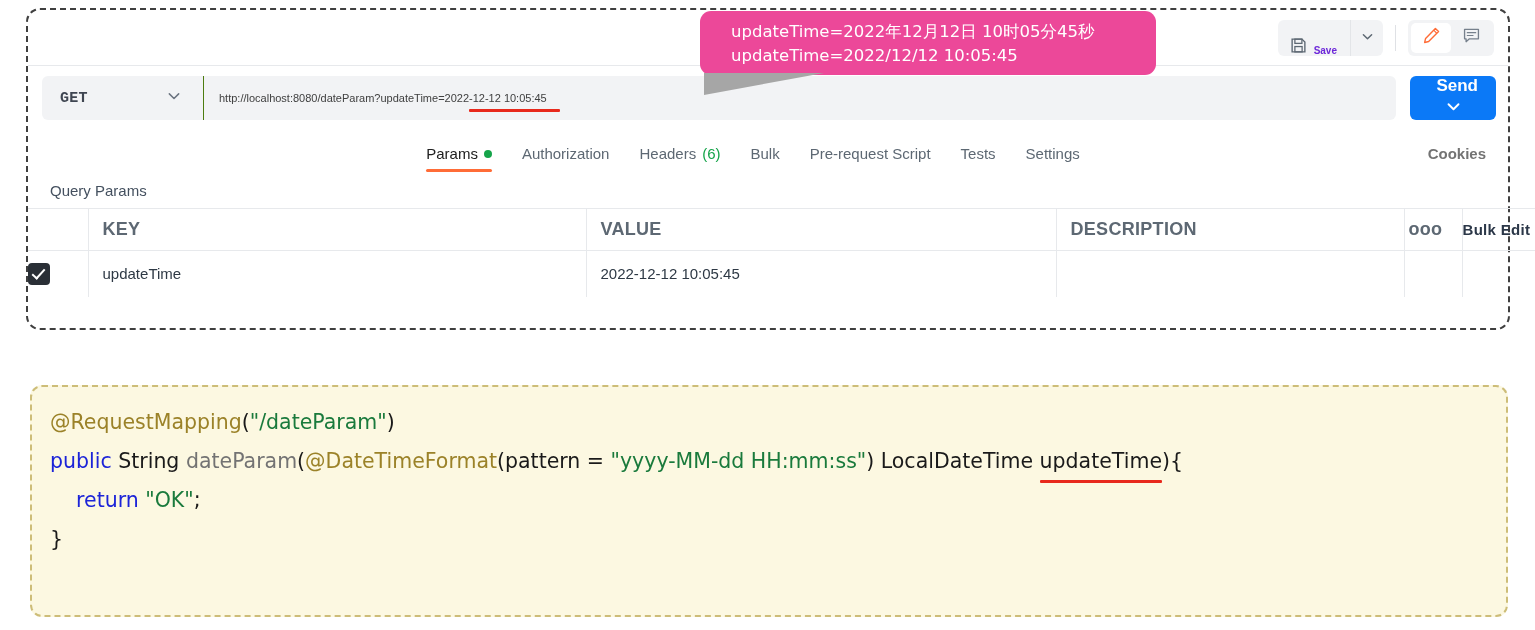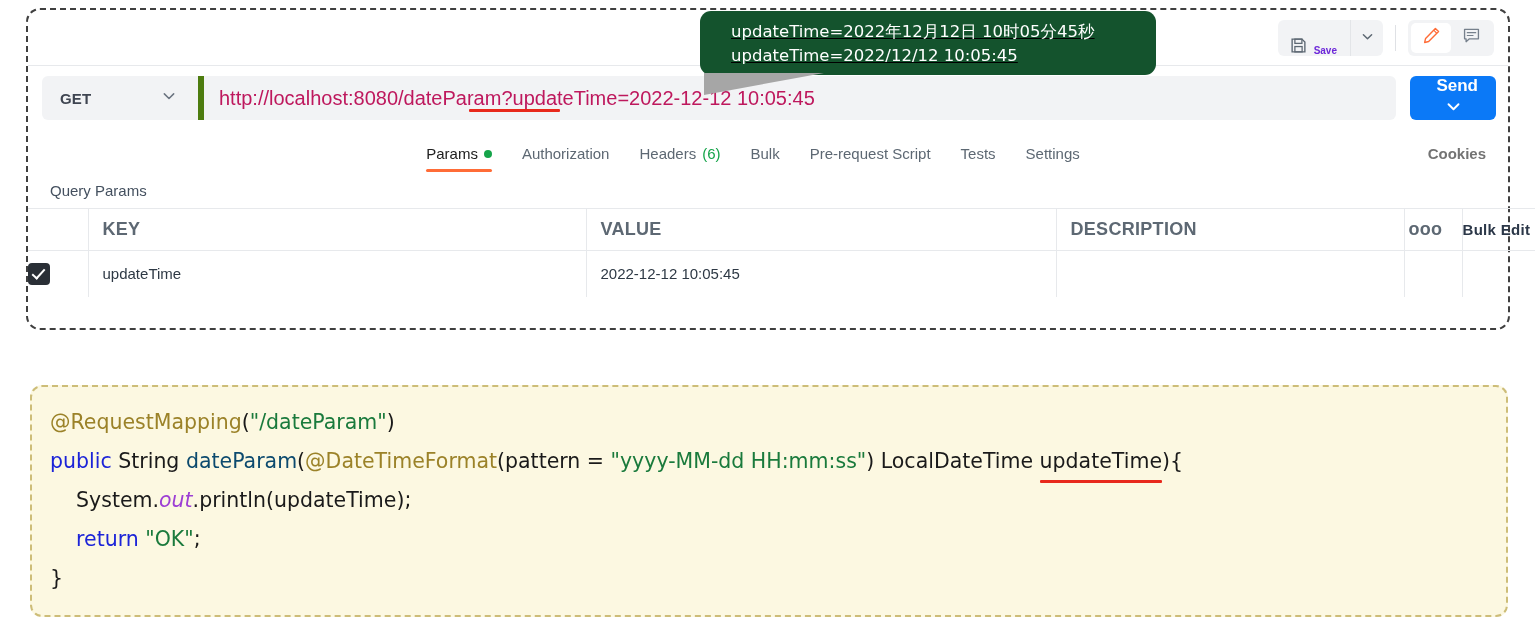--- a/index.html
+++ b/index.html
@@ -123,41 +123,42 @@
     border-radius: 6px;
     height: 44px;
     overflow: hidden;
   }
   .method-box {
     width: 162px;
     display: flex;
     align-items: center;
     justify-content: space-between;
     padding: 0 22px 0 18px;
-    border-right: 6px solid #4d7c0f;
-    box-sizing: border-box;
-    cursor: pointer;
+    border-right: 1px solid #4d7c0f;
+    box-sizing: border-box;
+    cursor: pointer;
+    font-family: Liberation Mono, monospace;
   }
   .method-label {
     font-size: 15px;
     font-weight: 700;
     color: #3f4551;
     letter-spacing: 0.2px;
   }
   .url-box {
     flex: 1;
     display: flex;
     align-items: center;
     padding-left: 15px;
     position: relative;
     cursor: text;
   }
   .url-text {
-    font-size: 20px;
-    color: #be185d;
+    font-size: 11px;
+    color: #404040;
     white-space: nowrap;
   }
   .url-underline {
     position: absolute;
     left: 265px;
     bottom: 8px;
     width: 91px;
     height: 3px;
     background: #e8291c;
     border-radius: 1px;
@@ -314,26 +315,25 @@
     transform: rotate(42deg);
   }
 
   
   .tooltip {
     position: absolute;
     left: 700px;
     top: 11px;
     width: 456px;
     height: 64px;
-    background: #14532d;
+    background: #ec4899;
     border-radius: 11px;
     z-index: 40;
     box-sizing: border-box;
     padding: 9px 0 0 31px;
-    text-decoration: underline;
   }
   .tooltip-line {
     color: #ffffff;
     font-size: 16.5px;
     line-height: 24px;
     white-space: nowrap;
     font-family: "DejaVu Sans", "Liberation Sans", sans-serif;
   }
   .tooltip-tail {
     position: absolute;
@@ -361,21 +361,21 @@
   .code-line {
     font-family: "DejaVu Sans", "Liberation Sans", sans-serif;
     font-size: 20.5px;
     line-height: 39px;
     color: #1a1a1a;
     white-space: pre;
   }
   .tok-anno { color: #9b8228; text-align: center; }
   .tok-str { color: #1a7a3c; }
   .tok-kw { color: #1c24d8; }
-  .tok-method { color: #0c4a6e; }
+  .tok-method { color: #737373; }
   .tok-static { color: #9d3fd4; font-style: italic; }
   .tok-plain { color: #1a1a1a; }
   .code-underline {
     position: relative;
     display: inline-block;
   }
   .code-underline::after {
     content: "";
     position: absolute;
     left: 0; right: 0;
@@ -532,18 +532,17 @@
   <div class="tooltip-line">updateTime=2022年12月12日 10时05分45秒</div>
   <div class="tooltip-line">updateTime=2022/12/12 10:05:45</div>
   <div class="tooltip-tail"></div>
 </div>
 
 <div class="code-panel">
   <div class="code-line"><span class="tok-anno">@RequestMapping</span><span class="tok-plain">(</span><span class="tok-str">"/dateParam"</span><span class="tok-plain">)</span></div>
 
   <div class="code-line"><span class="tok-kw">public</span><span class="tok-plain"> String </span><span class="tok-method">dateParam</span><span class="tok-plain">(</span><span class="tok-anno">@DateTimeFormat</span><span class="tok-plain">(pattern = </span><span class="tok-str">"yyyy-MM-dd HH:mm:ss"</span><span class="tok-plain">) LocalDateTime </span><span class="tok-plain code-underline">updateTime</span><span class="tok-plain">){</span></div>
 
-  <div class="code-line"><span class="tok-plain">    System.</span><span class="tok-static">out</span><span class="tok-plain">.println(updateTime);</span></div>
 
   <div class="code-line"><span class="tok-kw">    return </span><span class="tok-str">"OK"</span><span class="tok-plain">;</span></div>
 
   <div class="code-line"><span class="tok-plain">}</span></div>
 </div>
 
 </body></html>

